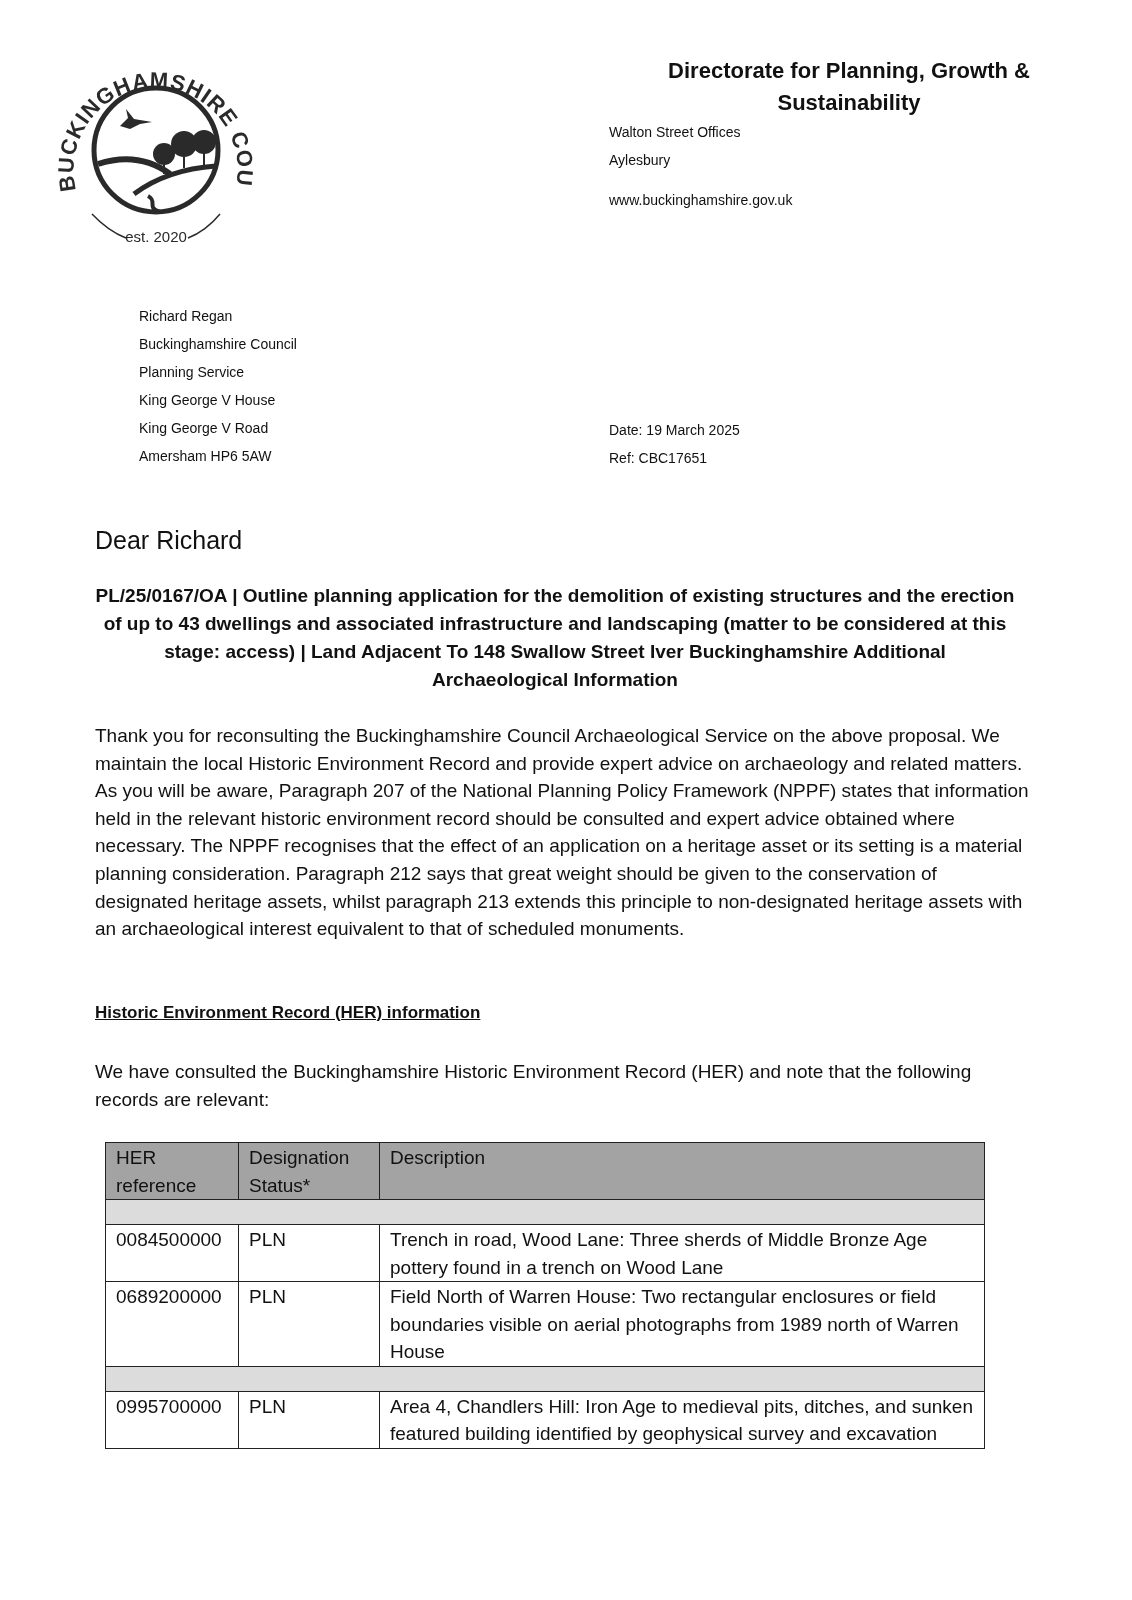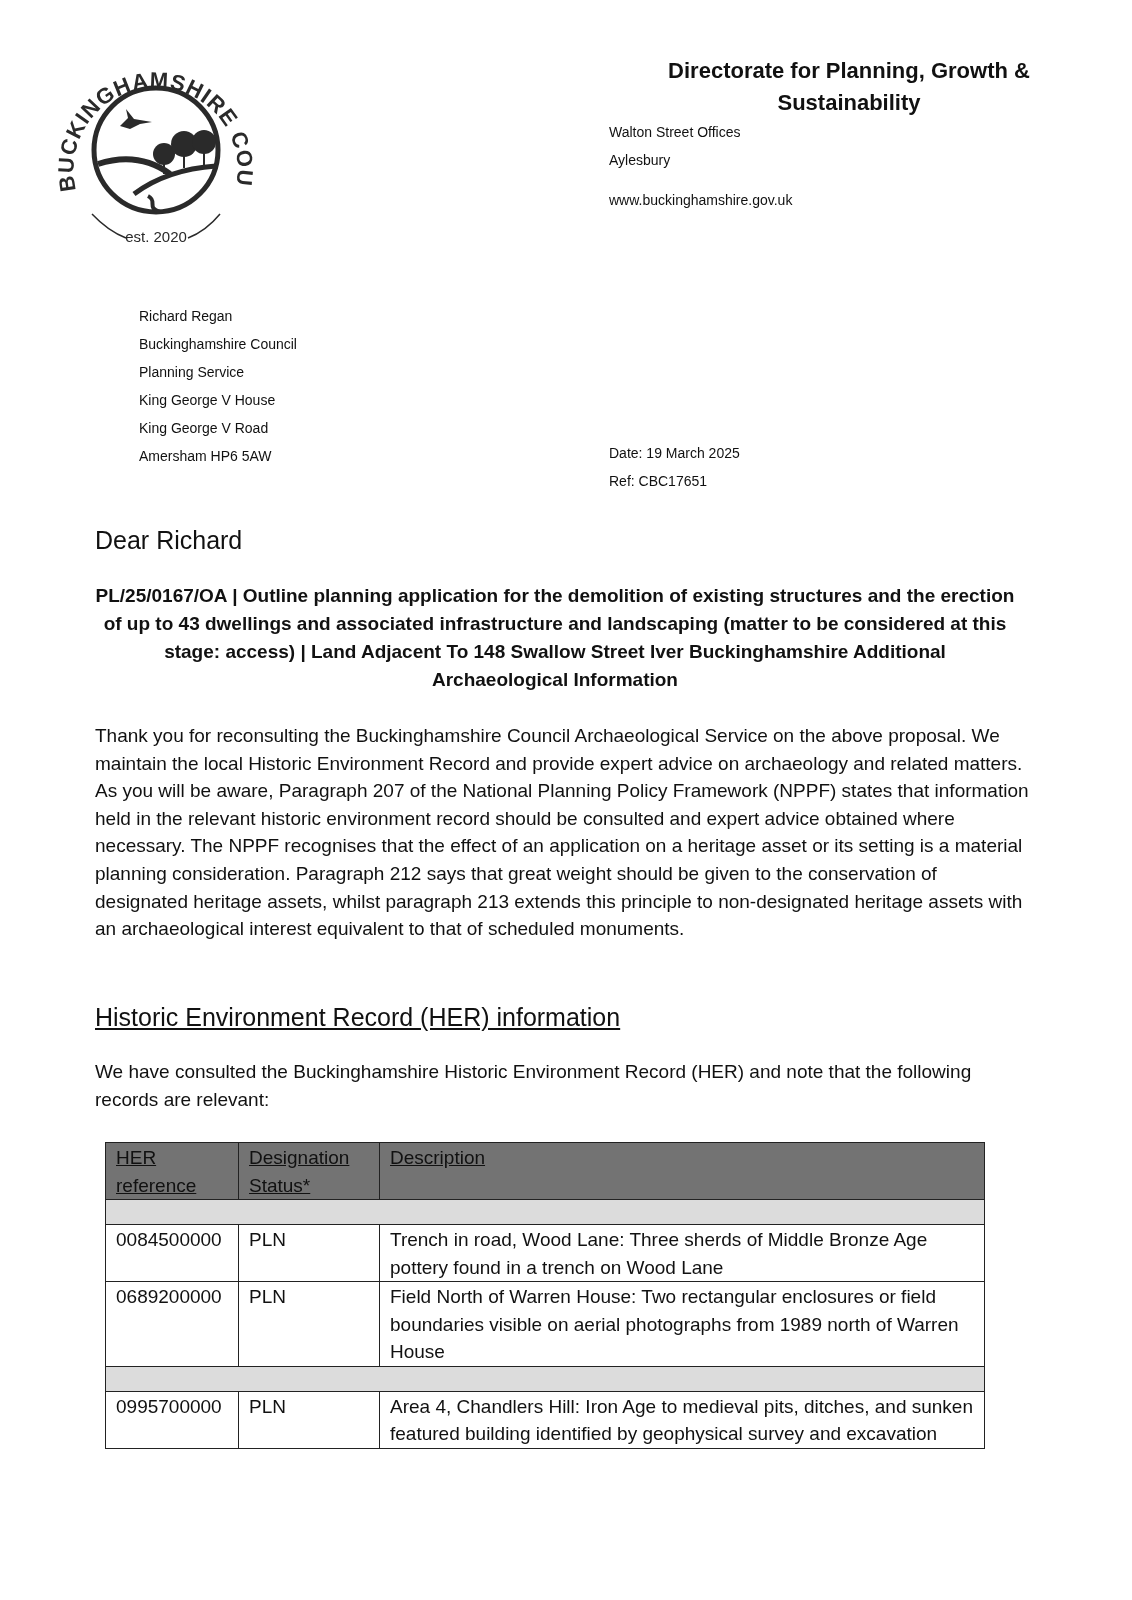--- a/index.html
+++ b/index.html
@@ -8,36 +8,36 @@
     font-family: "Liberation Sans", "DejaVu Sans", sans-serif;
     color: #111111;
   }
   .logo { position: absolute; left: 48px; top: 46px; width: 215px; height: 210px; }
   .header-block { position: absolute; left: 609px; top: 55px; width: 480px; }
   .dir-title { font-weight: bold; font-size: 22px; line-height: 32px; text-align: center; }
   .hline { font-size: 14px; line-height: 27.5px; }
   .gap { height: 13px; }
   .addr { position: absolute; left: 95px; top: 302px; }
   .addr .hline { line-height: 28px; margin-left: 44px; }
-  .dateref { position: absolute; left: 609px; top: 416px; margin-top: 23px; }
+  .dateref { position: absolute; left: 609px; top: 416px; }
   .dateref .hline { line-height: 28px; }
   .greeting { position: absolute; left: 95px; top: 526px; font-size: 25px; }
   .subject { position: absolute; left: 95px; top: 582px; width: 920px; font-size: 19px; font-weight: bold; line-height: 28px; text-align: center; }
   .para { position: absolute; left: 95px; top: 722px; width: 940px; font-size: 19px; line-height: 27.6px; }
-  .section-heading { position: absolute; left: 95px; top: 1003px; font-size: 25px; text-decoration: underline; }
+  .section-heading { position: absolute; left: 95px; top: 1003px; font-size: 17px; text-decoration: underline; font-weight: bold; }
   .para2 { position: absolute; left: 95px; top: 1058px; width: 940px; font-size: 19px; line-height: 27.6px; }
   table.her {
     position: absolute; left: 105px; top: 1142px; width: 880px;
     border-collapse: collapse; font-size: 19px; line-height: 27.5px;
   }
   table.her td, table.her th {
     border: 1.5px solid #222; vertical-align: top; text-align: left;
     font-weight: normal; padding: 1px 10px 0 10px;
   }
-  table.her thead th { background: #737373; text-decoration: underline; }
+  table.her thead th { background: #a3a3a3; }
   table.her tr.spacer td { background: #dcdcdc; height: 24px; padding: 0; }
   col.c1 { width: 133px; } col.c2 { width: 141px; }
 </style>
 </head>
 <body>
 
 <div class="logo">
   <svg width="215" height="210" viewBox="0 0 215 210">
     <defs>
       <path id="arcPath" d="M 30 150 A 82 82 0 1 1 188 140"></path>

